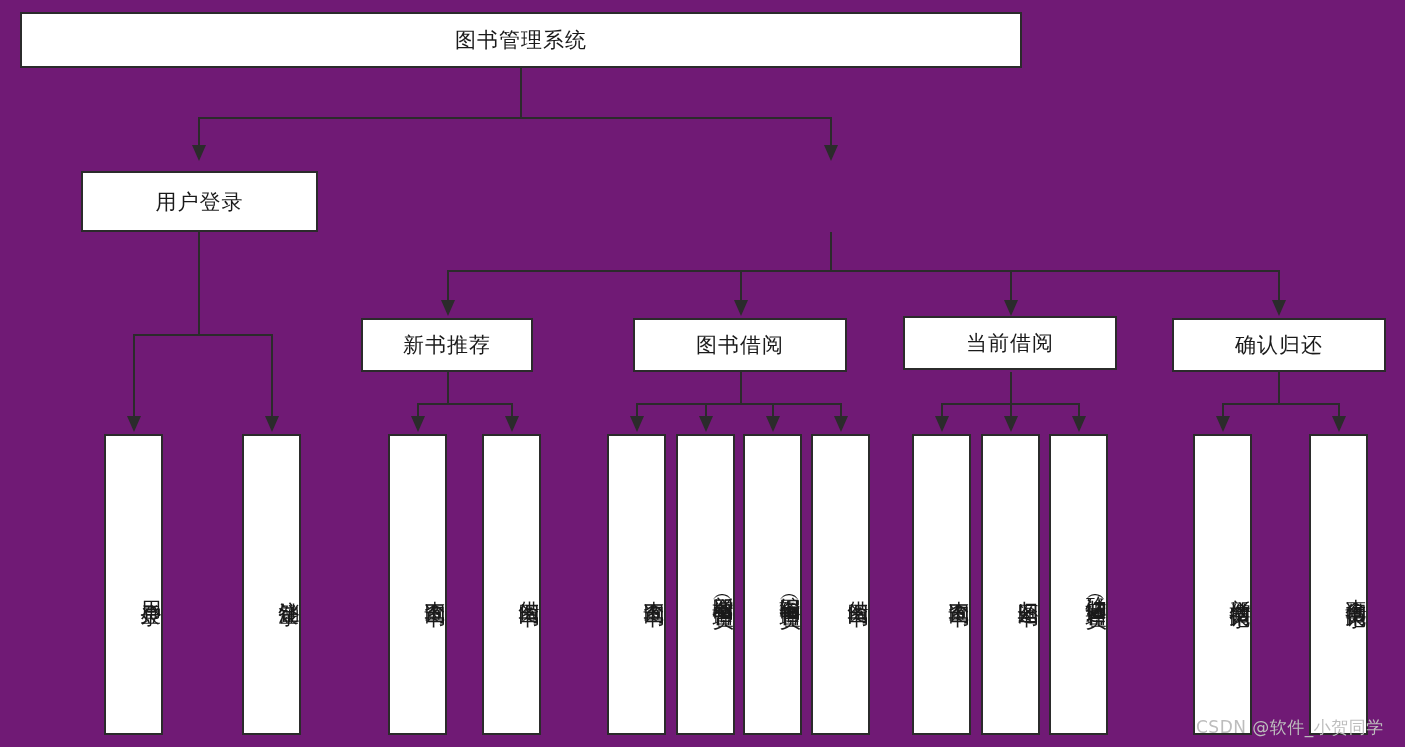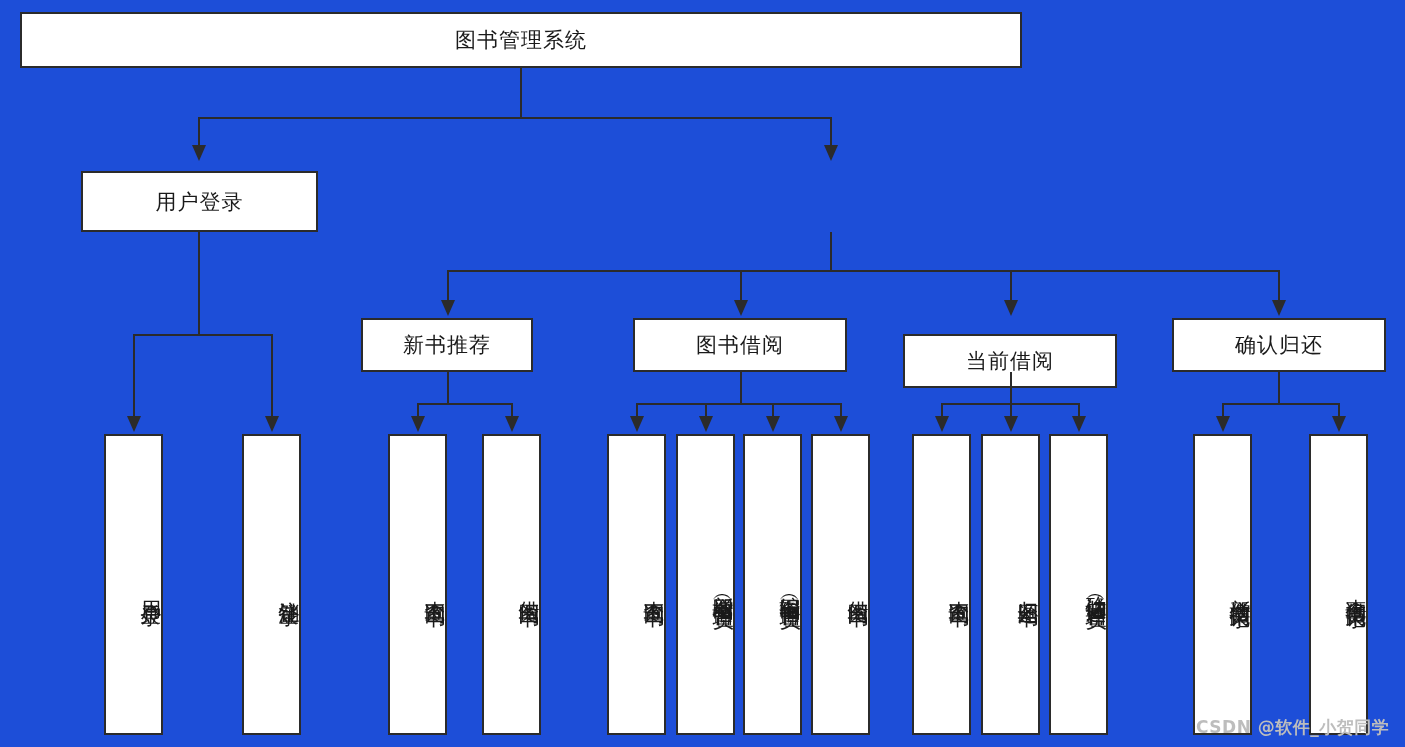--- a/index.html
+++ b/index.html
@@ -7,21 +7,21 @@
     padding: 0;
     background: #ffffff;
   }
   body {
     font-family: "DejaVu Sans", "Liberation Sans", sans-serif;
   }
   #canvas {
     position: relative;
     width: 1405px;
     height: 747px;
-    background: #1d4ed8;
+    background: #701a75;
     overflow: hidden;
   }
   .node {
     position: absolute;
     box-sizing: border-box;
     border: 2px solid #2b2b2b;
     background: #ffffff;
     display: flex;
     align-items: center;
     justify-content: center;
@@ -108,21 +108,21 @@
   <div class="arrow" style="left:1004px; top:300px;"></div>
   <div class="edge v" style="left:1278px; top:270px; height:32px;"></div>
   <div class="arrow" style="left:1272px; top:300px;"></div>
 
   <div class="node h" style="left:361px; top:318px; width:172px; height:54px;">
     <span>新书推荐</span>
   </div>
   <div class="node h" style="left:633px; top:318px; width:214px; height:54px;">
     <span>图书借阅</span>
   </div>
-  <div class="node h" style="left:903px; top:334px; width:214px; height:54px;">
+  <div class="node h" style="left:903px; top:316px; width:214px; height:54px;">
     <span>当前借阅</span>
   </div>
   <div class="node h" style="left:1172px; top:318px; width:214px; height:54px;">
     <span>确认归还</span>
   </div>
 
   <div class="edge v" style="left:447px; top:372px; height:32px;"></div>
   <div class="edge h" style="left:417px; top:403px; width:95px;"></div>
   <div class="edge v" style="left:417px; top:403px; height:15px;"></div>
   <div class="arrow" style="left:411px; top:416px;"></div>
@@ -193,15 +193,15 @@
     <span class="vtext">确认归还（管理员）</span>
   </div>
 
   <div class="node v" style="left:1193px; top:434px; width:59px; height:301px;">
     <span class="vtext">新增借阅记录</span>
   </div>
   <div class="node v" style="left:1309px; top:434px; width:59px; height:301px;">
     <span class="vtext">查询借阅记录</span>
   </div>
 
-  <div class="watermark" style="left:1196px; top:716px;font-weight:bold;">CSDN @软件_小贺同学</div>
+  <div class="watermark" style="left:1196px; top:716px;">CSDN @软件_小贺同学</div>
 
 </div>
 
 </body></html>

